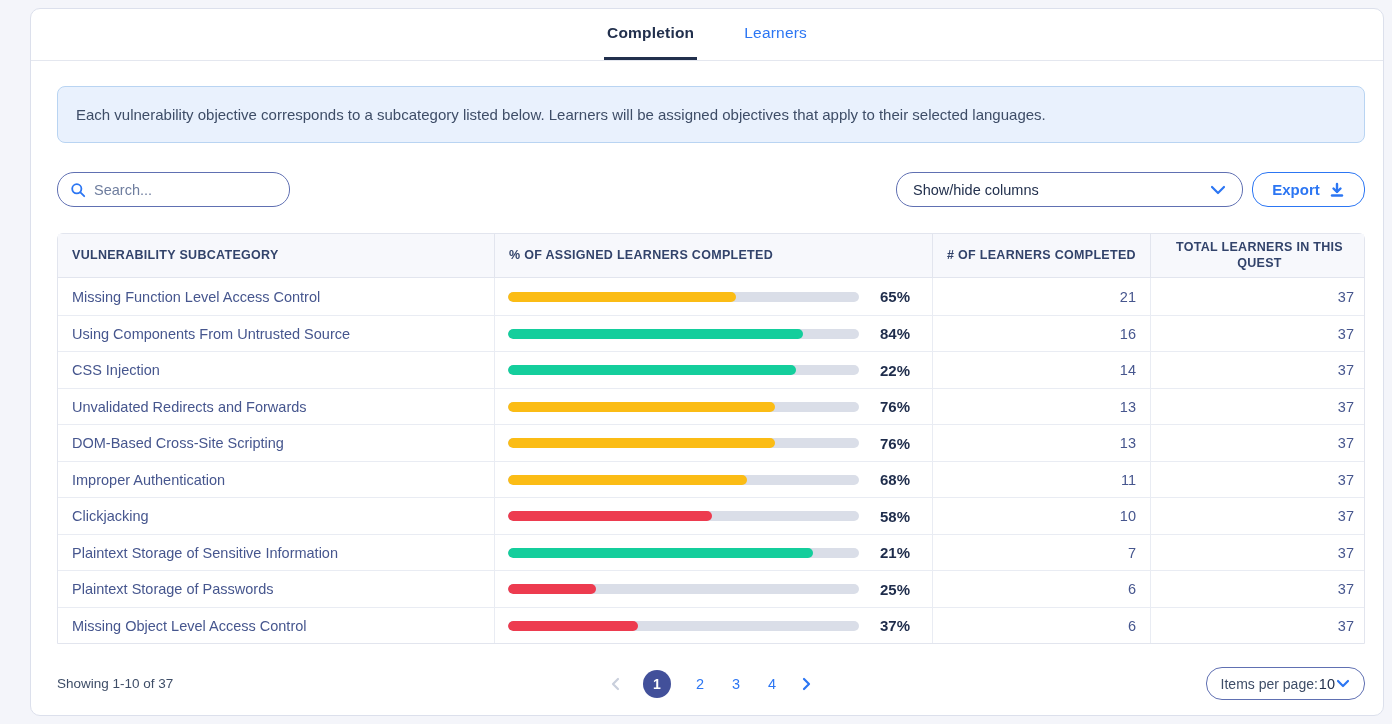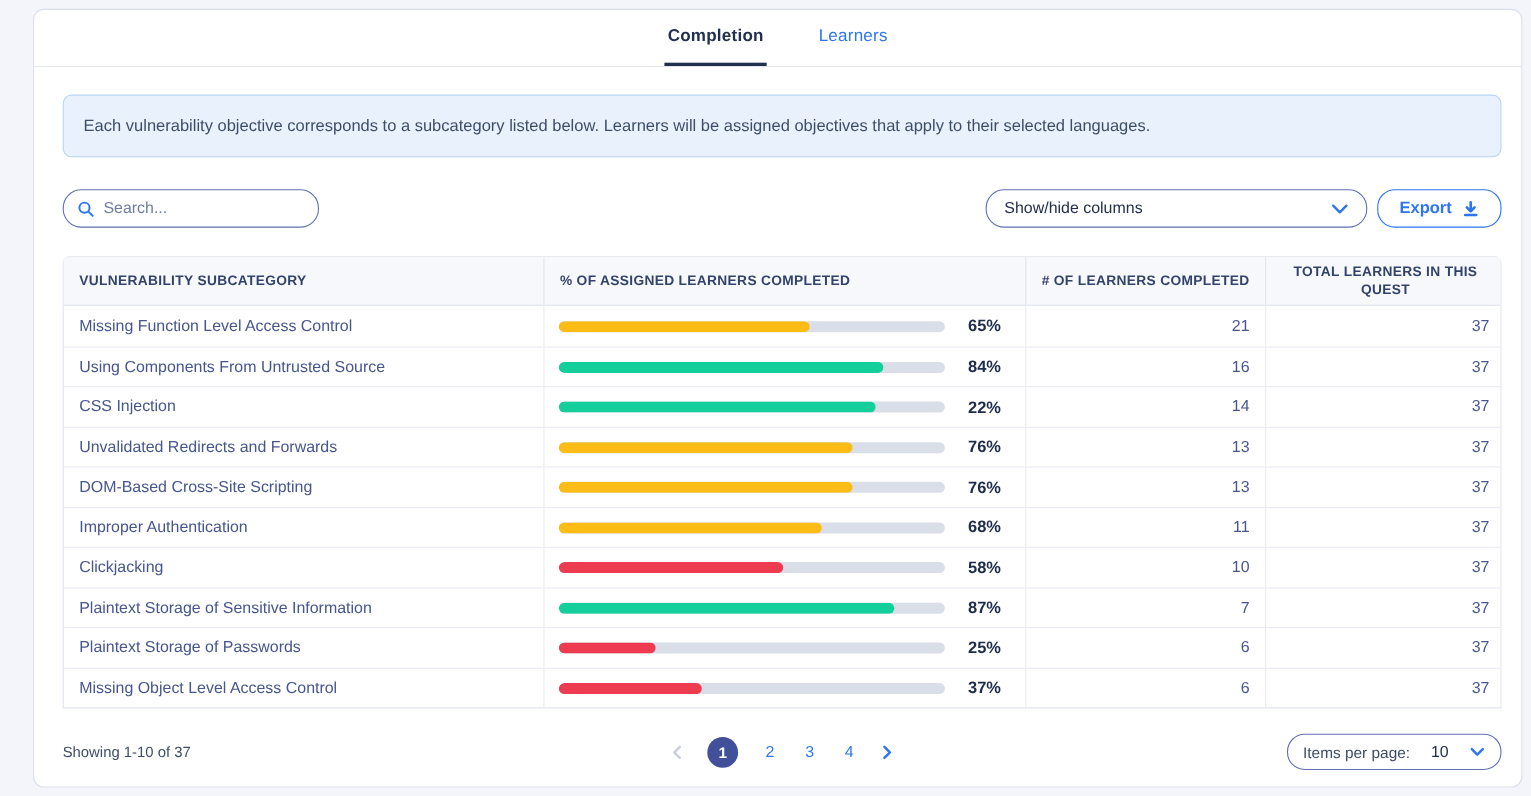--- a/index.html
+++ b/index.html
@@ -59,21 +59,21 @@
 
   
   .footer { margin-top:23px; display:grid; grid-template-columns:1fr auto 1fr; align-items:center; }
   .showing { font-size:13.5px; color:#3e4d67; }
   .pager { display:flex; align-items:center; gap:22px; justify-self:center; }
   .page-num { font-size:14.5px; color:#2c76f3; cursor:pointer; min-width:14px; text-align:center; }
   .page-circle { width:28px; height:28px; border-radius:50%; background:#42509a; color:#ffffff;
     display:flex; align-items:center; justify-content:center; font-size:14px; font-weight:700; cursor:pointer; }
   .pg-chevron { display:flex; align-items:center; cursor:pointer; }
   .ipp { justify-self:end; height:33px; border:1px solid #6070b2; border-radius:16px;
-    display:flex; align-items:center; gap:19px; padding:0 14px; cursor:pointer; background:#fff; }
+    display:flex; align-items:center; gap:1px; padding:0 14px; cursor:pointer; background:#fff; }
   .ipp-label { font-size:14px; color:#3e4d67; }
   .ipp-value { font-size:14.5px; color:#22304d; }
 
   .icon { display:inline-flex; align-items:center; }
 </style>
 </head>
 <body>
 
 <div class="card">
 
@@ -211,21 +211,21 @@
     <div class="td num">10</div>
     <div class="td num">37</div>
   </div>
 
   <div class="trow">
     <div class="td name">Plaintext Storage of Sensitive Information</div>
     <div class="td bar-cell">
       <div class="track">
         <div class="fill" style="width: 87%; background: rgb(20, 206, 156);"></div>
       </div>
-      <div class="pct">87%</div>
+      <div class="pct">21%</div>
     </div>
     <div class="td num">7</div>
     <div class="td num">37</div>
   </div>
 
   <div class="trow">
     <div class="td name">Plaintext Storage of Passwords</div>
     <div class="td bar-cell">
       <div class="track">
         <div class="fill" style="width: 25%; background: rgb(237, 59, 79);"></div>

